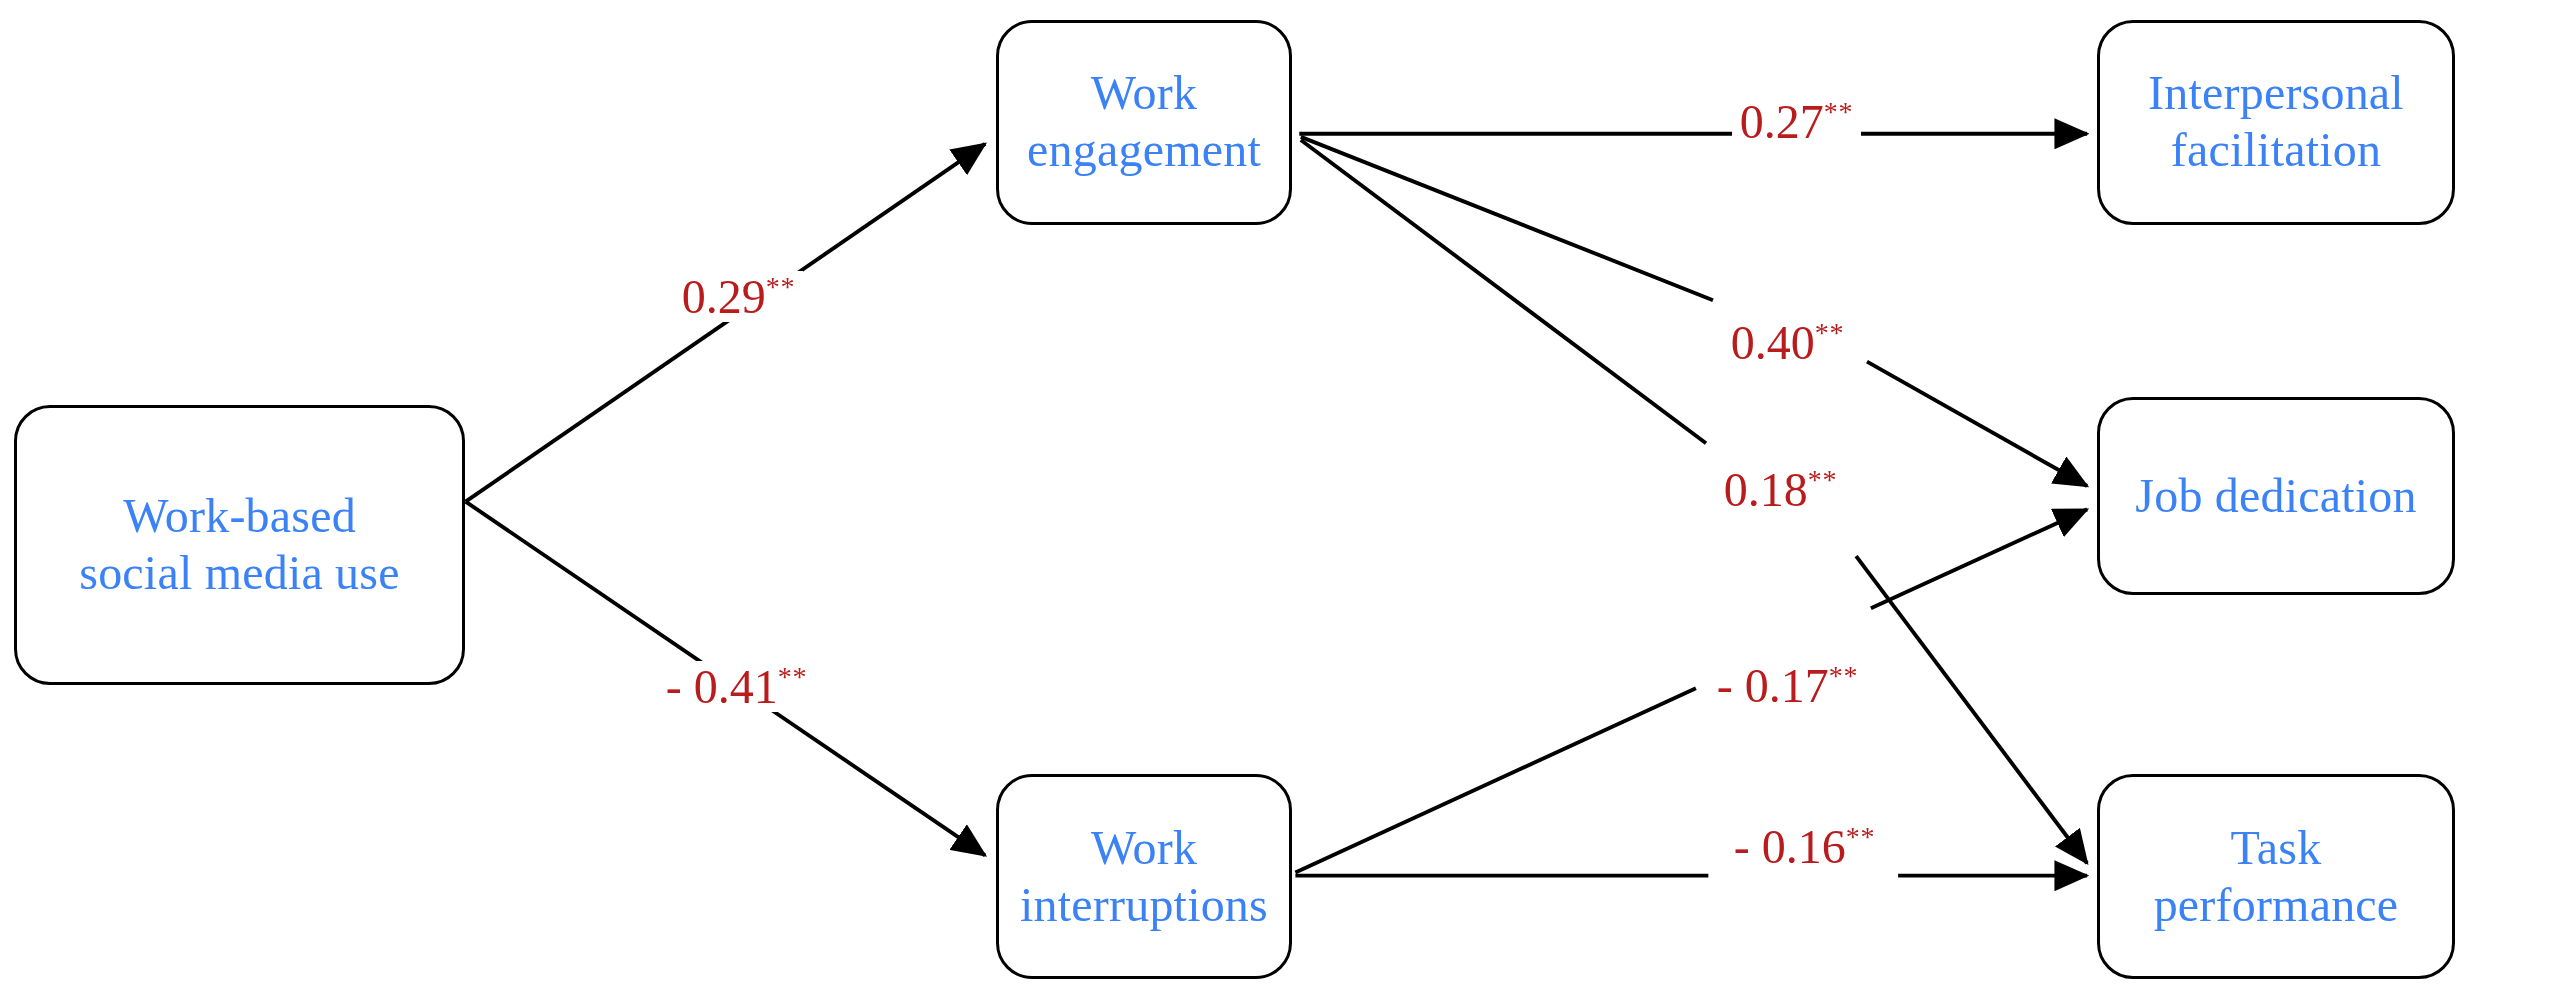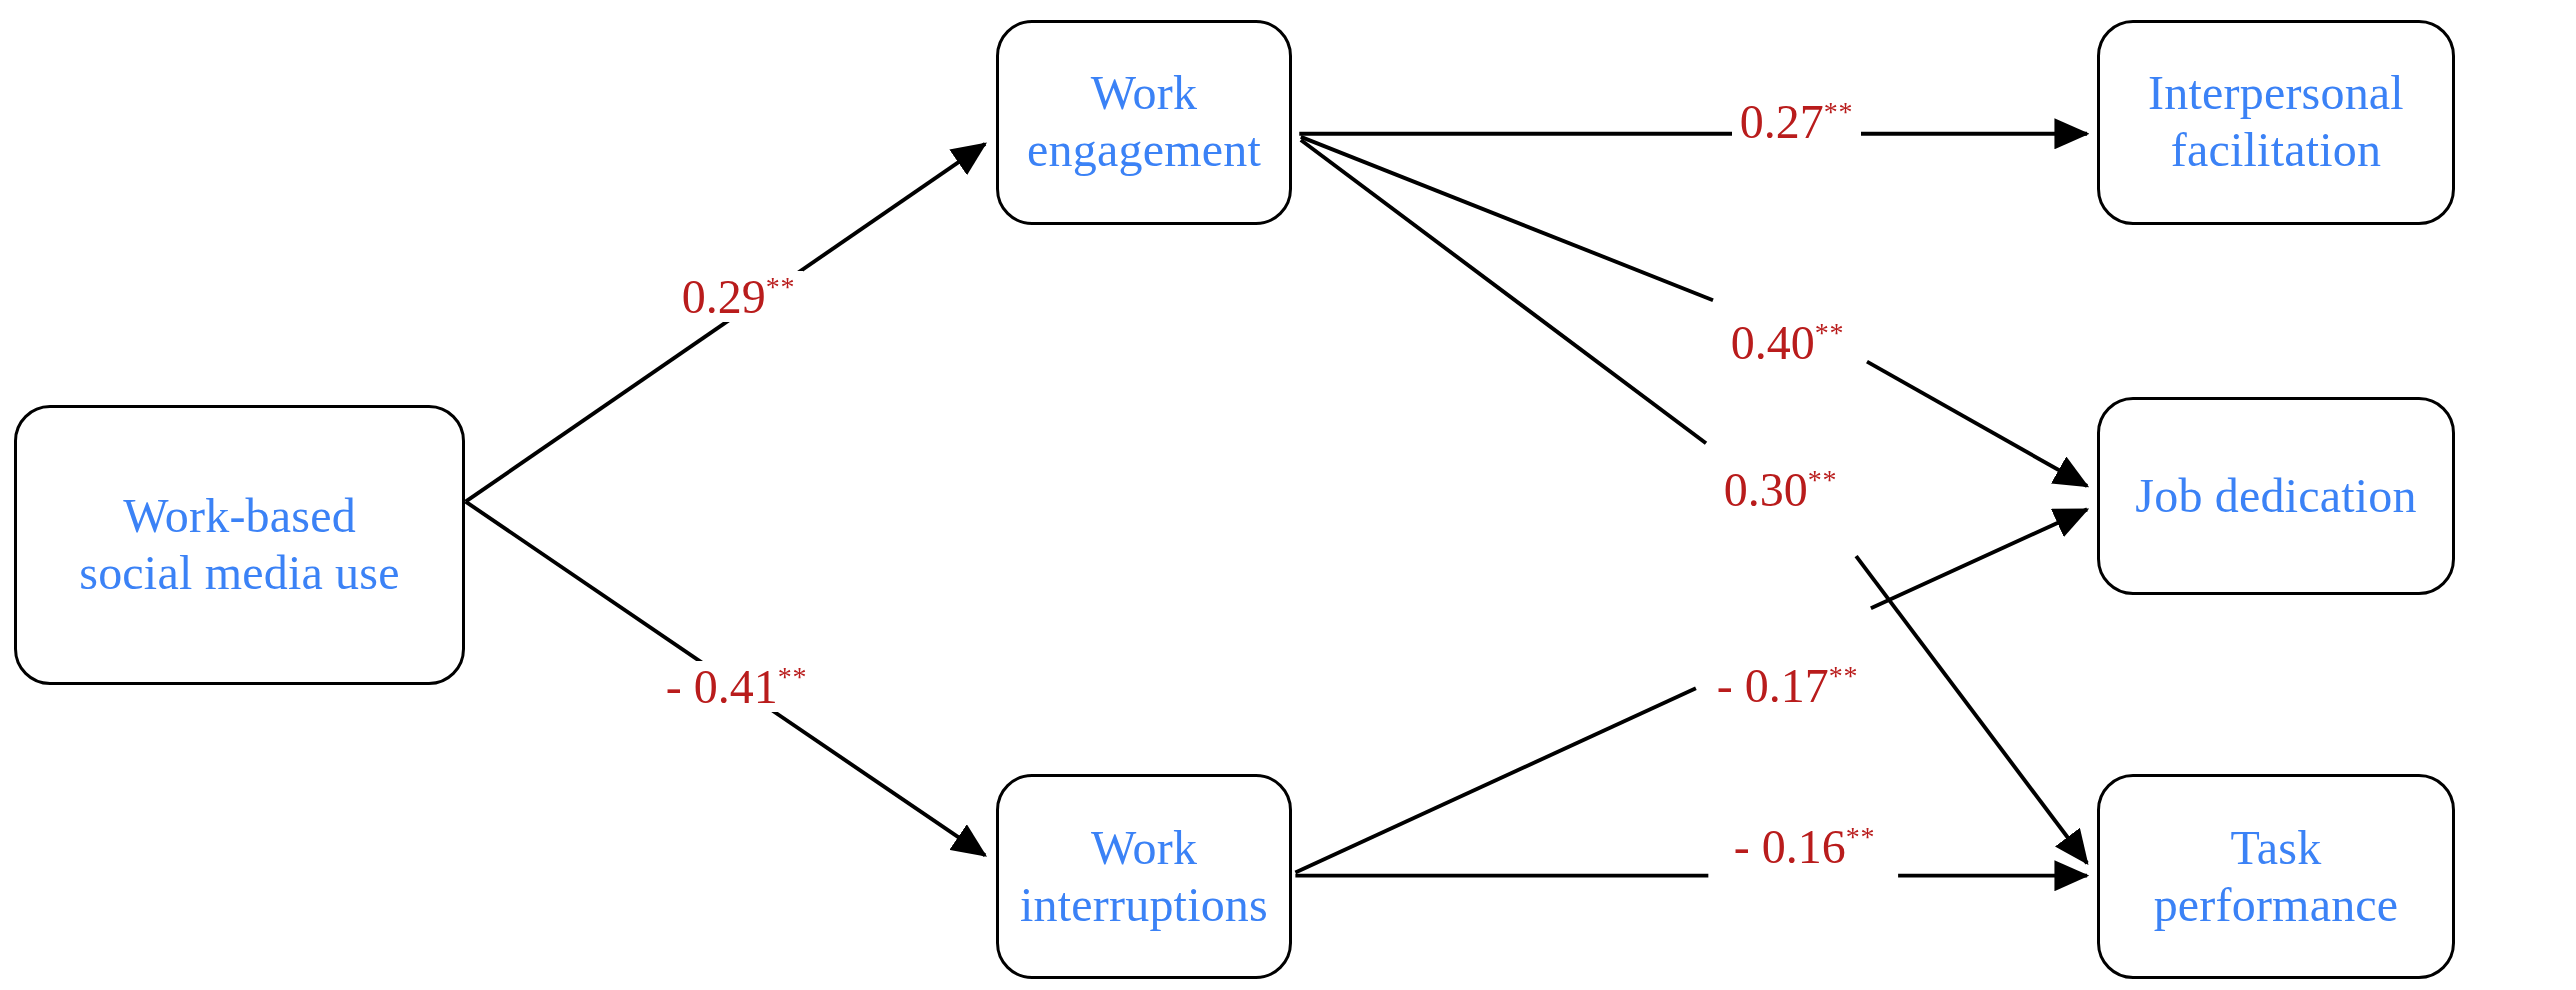--- a/index.html
+++ b/index.html
@@ -116,19 +116,19 @@
   <div class="node-box" style="left:2097px; top:774px; width:358px; height:205px;font-family:Liberation Serif, serif;">
     <span class="node-label">Task
 performance</span>
   </div>
 
   <div id="edge-label-container">
       <div class="edge-label" style="left: 674px; top: 271px;"><span>0.29</span><span class="sig">**</span></div>
       <div class="edge-label" style="left: 658px; top: 661px;"><span>- 0.41</span><span class="sig">**</span></div>
       <div class="edge-label" style="left: 1732px; top: 96px;"><span>0.27</span><span class="sig">**</span></div>
       <div class="edge-label" style="left: 1723px; top: 279px; margin-top: 38px;"><span>0.40</span><span class="sig">**</span></div>
-      <div class="edge-label" style="left: 1716px; top: 464px;"><span>0.30</span><span class="sig">**</span></div>
+      <div class="edge-label" style="left: 1716px; top: 464px;"><span>0.18</span><span class="sig">**</span></div>
       <div class="edge-label" style="left: 1709px; top: 660px;"><span>- 0.17</span><span class="sig">**</span></div>
       <div class="edge-label" style="left: 1726px; top: 821px;"><span>- 0.16</span><span class="sig">**</span></div>
     </div>
 
 </div>
 
 
 </body></html>

